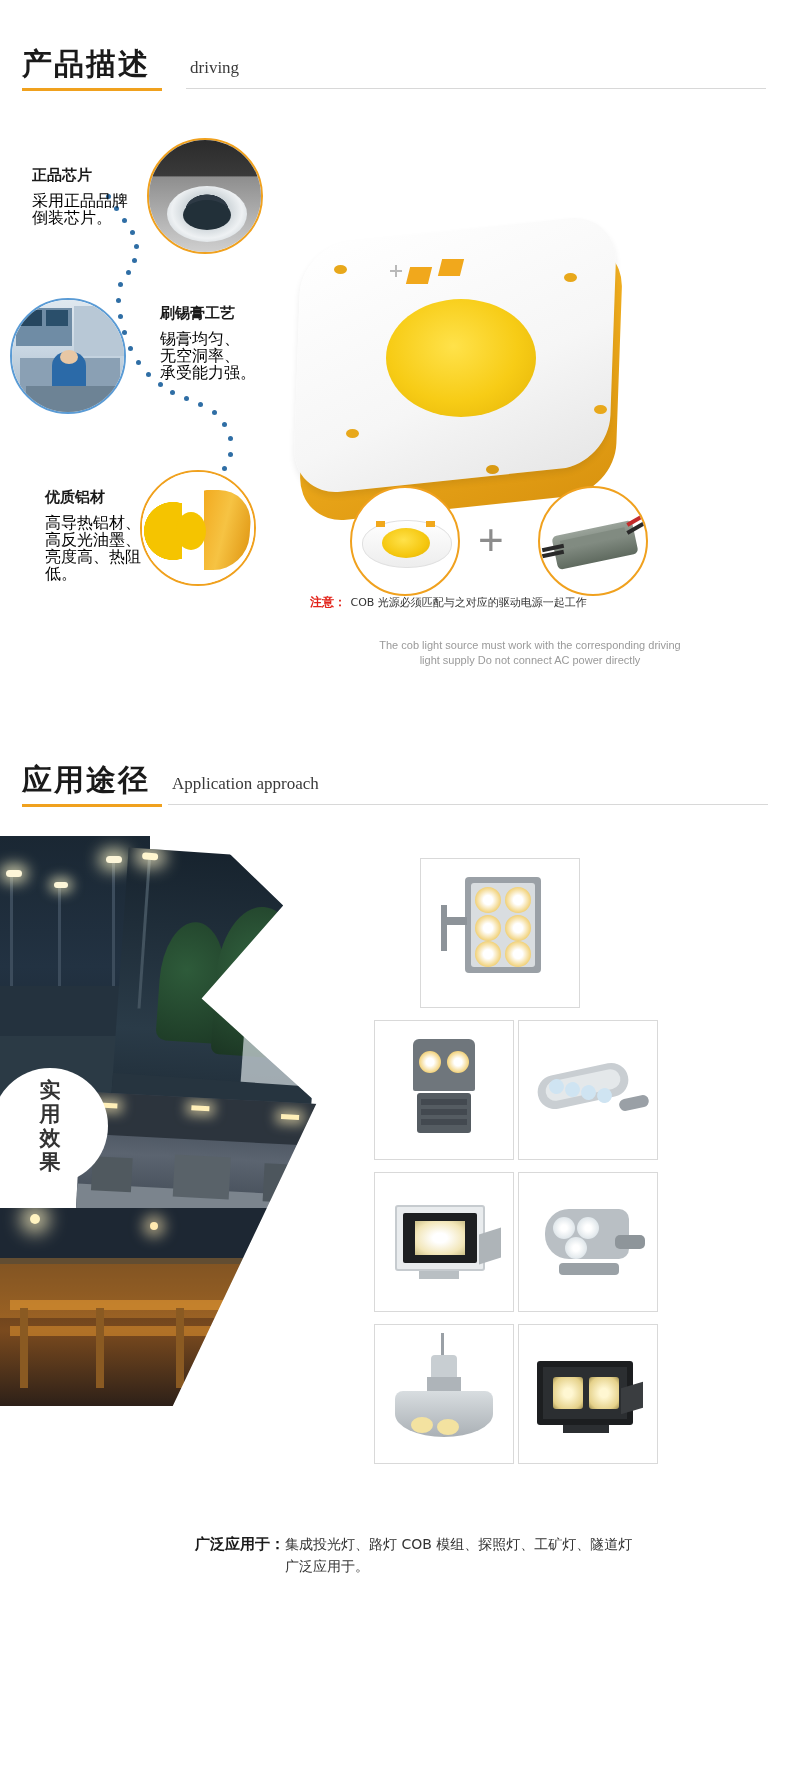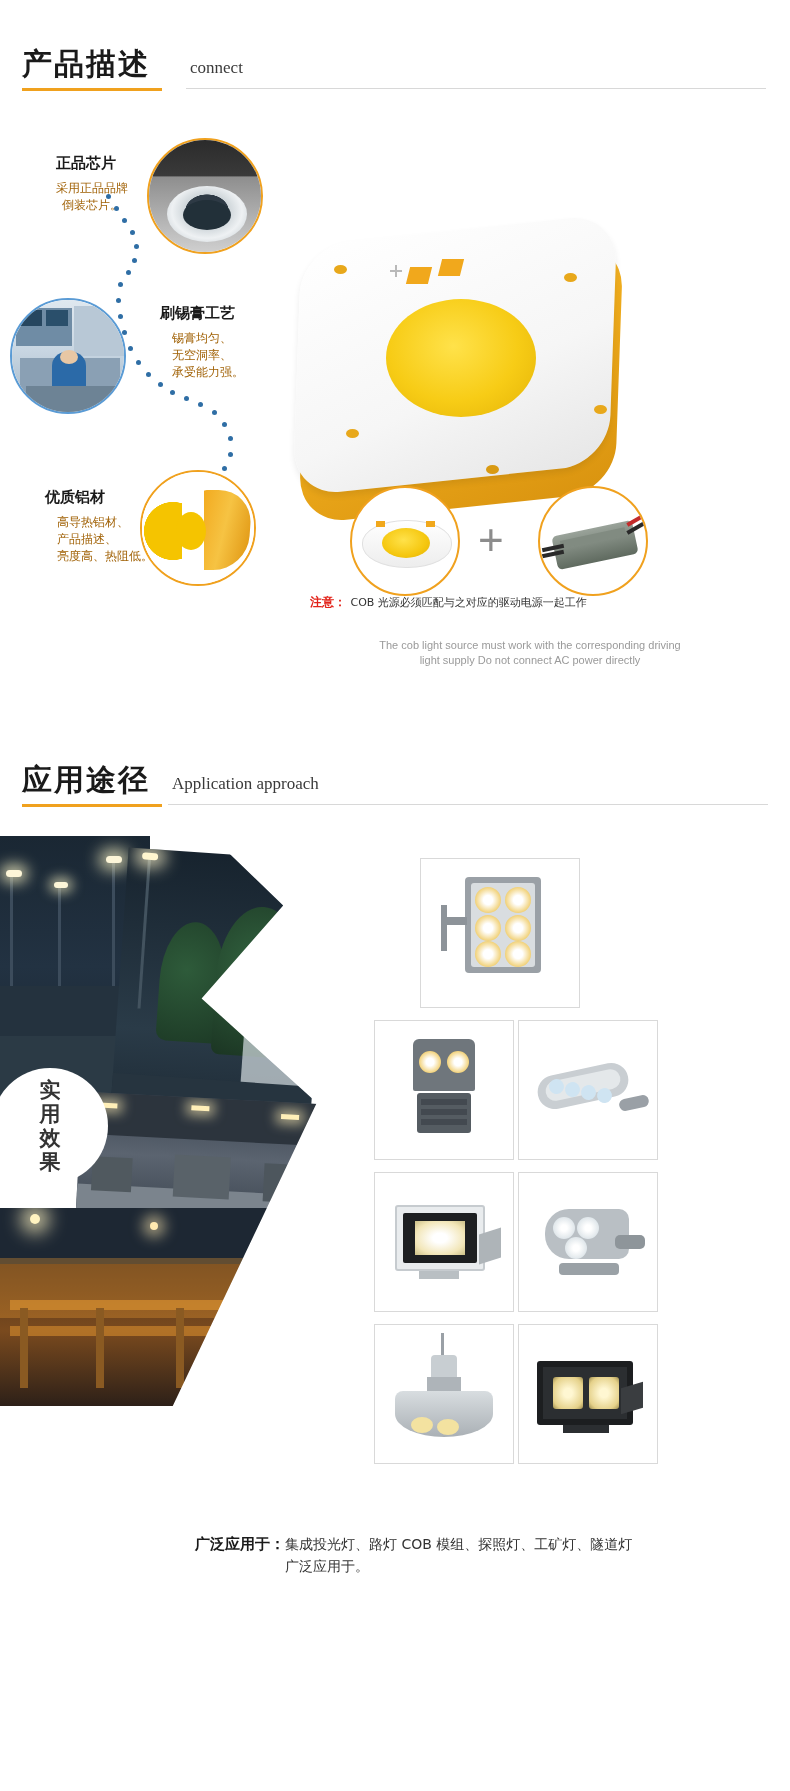--- a/index.html
+++ b/index.html
@@ -65,25 +65,24 @@
 
   .feature { position: absolute; }
   .feature .f-title {
     font-size: 15px;
     font-weight: bold;
     color: #1a1a1a;
     font-family: "DejaVu Sans", sans-serif;
     margin-bottom: 7px;
   }
   .feature .f-desc {
-    font-size: 12px;
+    font-size: 16px;
     line-height: 17px;
-    color: #a16207;
-    font-family: "DejaVu Sans", sans-serif;
-    margin-left: 12px;
+    color: #000000;
+    font-family: "DejaVu Sans", sans-serif;
   }
 
   
   .bubble {
     position: absolute;
     border-radius: 50%;
     overflow: hidden;
     border: 2px solid #f0a11e;
     box-sizing: border-box;
   }
@@ -195,21 +194,21 @@
 
   
   .abs { position: absolute; }
 </style>
 </head>
 <body>
 
 <div class="section-head" id="section-describe">
   <div class="cn">产品描述</div>
   <div class="cn-underline"></div>
-  <div class="en">connect</div>
+  <div class="en">driving</div>
   <div class="en-underline"></div>
 </div>
 
 <div id="describe-body">
 
   <div class="dots">
     <div class="dot" style="left:106px; top:84px;"></div>
     <div class="dot" style="left:114px; top:96px;"></div>
     <div class="dot" style="left:122px; top:108px;"></div>
     <div class="dot" style="left:130px; top:120px;"></div>
@@ -237,21 +236,21 @@
     <div class="dot" style="left:186px; top:382px;"></div>
   </div>
 
   <div class="bubble" style="left:147px; top:28px; width:116px; height:116px;">
     <div class="bubble-inner" style="background:linear-gradient(#2b2b2b 0%, #3a3a3a 32%, #8e8e8e 33%, #cfcfcf 100%);">
       <div class="abs" style="left:18px; top:46px; width:80px; height:56px; border-radius:50%;
            background:radial-gradient(ellipse at 50% 45%, #2e3a45 0%, #2e3a45 38%, #cfd6da 39%, #eef1f3 62%, #b9c2c8 100%);"></div>
       <div class="abs" style="left:34px; top:60px; width:48px; height:30px; border-radius:50%; background:#223039;"></div>
     </div>
   </div>
-  <div class="feature" style="left:32px; top:44px; width:108px;text-align:center;">
+  <div class="feature" style="left:32px; top:56px; width:108px;">
     <div class="f-title">正品芯片</div>
     <div class="f-desc">采用正品品牌</div>
     <div class="f-desc">倒装芯片。</div>
   </div>
 
   <div class="bubble blue" style="left:10px; top:188px; width:116px; height:116px;">
     <div class="bubble-inner" style="background:linear-gradient(#dfe8ef 0%, #c8d6e2 45%, #9fb3c4 100%);">
       <div class="abs" style="left:4px; top:8px; width:56px; height:38px; background:#6f8ca5;"></div>
       <div class="abs" style="left:6px; top:10px; width:24px; height:16px; background:#26465f;"></div>
       <div class="abs" style="left:34px; top:10px; width:22px; height:16px; background:#2a4f6b;"></div>
@@ -276,21 +275,21 @@
       <div class="abs" style="left:56px; top:18px; width:52px; height:80px;
            background:linear-gradient(100deg,#f2a81c 0%, #f6c343 50%, #e09612 100%);
            border-radius:6px 34px 34px 6px; transform:skewX(-4deg);"></div>
       <div class="abs" style="left:40px; top:18px; width:22px; height:80px; background:#ffffff;"></div>
       <div class="abs" style="left:34px; top:40px; width:30px; height:38px; border-radius:50%; background:#f5c400;"></div>
     </div>
   </div>
   <div class="feature" style="left:45px; top:378px; width:116px;">
     <div class="f-title">优质铝材</div>
     <div class="f-desc">高导热铝材、</div>
-    <div class="f-desc">产品描述、</div>
+    <div class="f-desc">高反光油墨、</div>
     <div class="f-desc">亮度高、热阻低。</div>
   </div>
 
   <div id="cob-board">
 
     <div class="abs" style="left:14px; top:42px; width:318px; height:250px; border-radius:48px;
                 background:linear-gradient(160deg,#f7c94b 0%, #eeab1c 45%, #d9930f 100%);
                 transform: rotate(-6deg) skewX(-8deg);"></div>
 
     <div class="abs" style="left:8px; top:16px; width:318px; height:248px; border-radius:48px;

